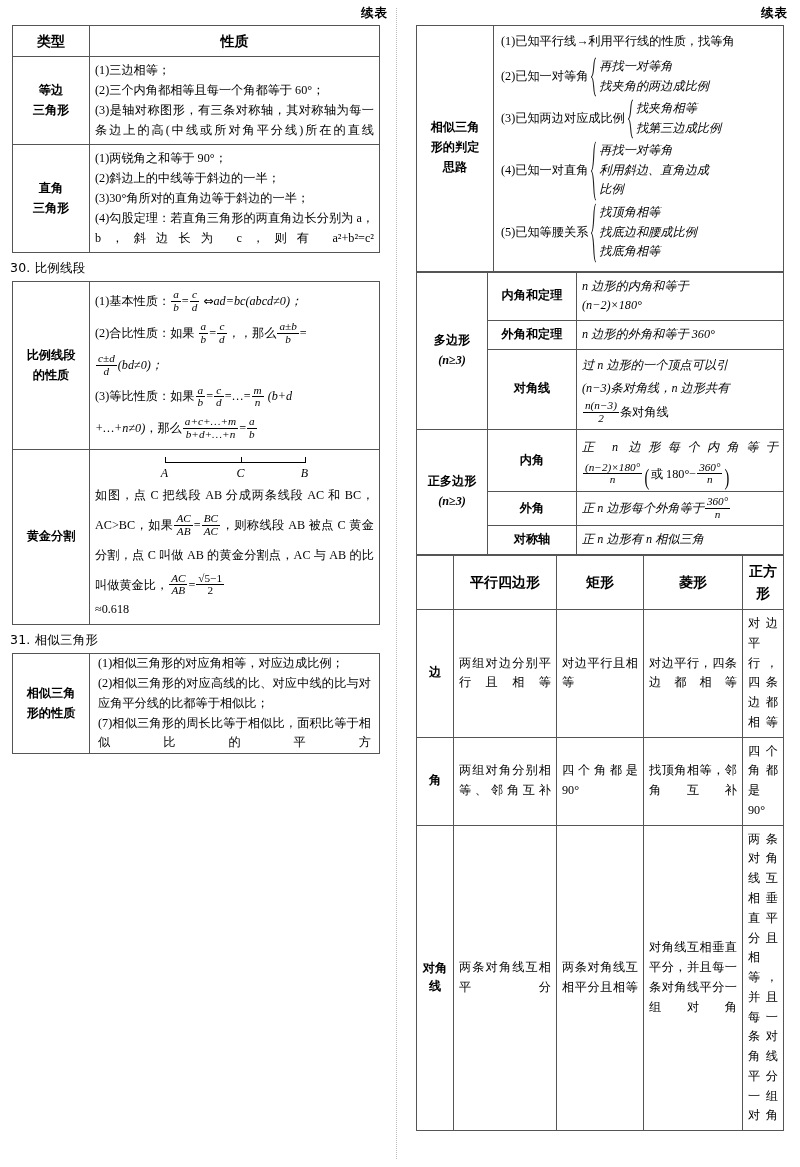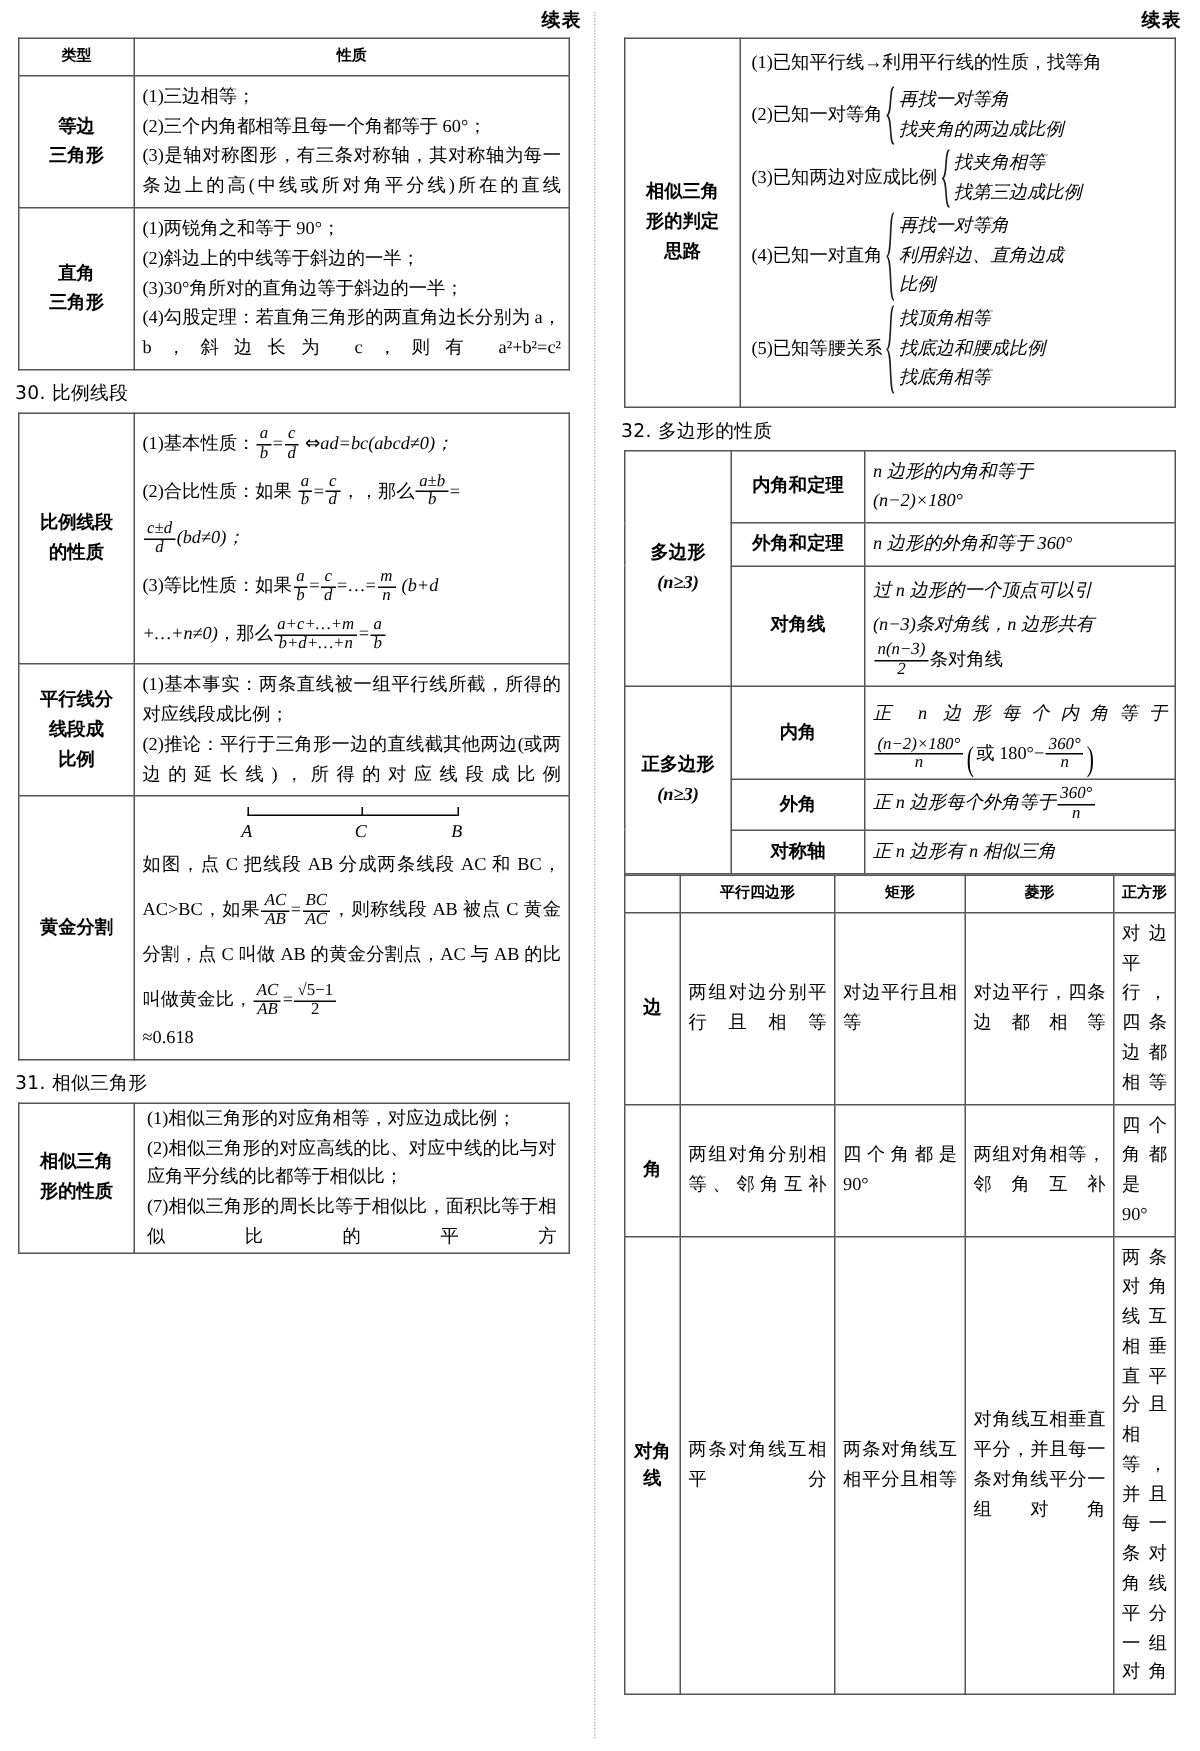--- a/index.html
+++ b/index.html
@@ -58,21 +58,21 @@
     border:1px solid #555;
     padding:4px 5px;
     vertical-align:middle;
     font-size:12.2px;
     line-height:1.62;
   }
   table.tb th{
     font-family:"DejaVu Sans","Liberation Sans",sans-serif;
     font-weight:bold;
     text-align:center;
-    font-size:10px;
+    font-size:14px;
     margin-left:26px;
   }
   .lbl{
     font-family:"DejaVu Sans","Liberation Sans",sans-serif;
     font-weight:bold;
     text-align:center;
     font-size:12.5px;
     line-height:1.55;
   }
   .lbl-sm{font-size:11.5px;}
@@ -186,31 +186,20 @@
           </div>
           <div style="line-height:2.6">
             <span>(3)等比性质：如果</span><span class="frac"><span class="num mi">a</span><span class="den mi">b</span></span>=<span class="frac"><span class="num mi">c</span><span class="den mi">d</span></span>=…=<span class="frac"><span class="num mi">m</span><span class="den mi">n</span></span> <span class="mi">(b+d</span>
           </div>
           <div style="line-height:2.6">
             <span class="mi">+…+n≠0)</span>，那么<span class="frac"><span class="num mi">a+c+…+m</span><span class="den mi">b+d+…+n</span></span>=<span class="frac"><span class="num mi">a</span><span class="den mi">b</span></span>
           </div>
         </td>
       </tr>
       <tr>
-        <td class="lbl">
-          <div>平行线分</div>
-          <div>线段成</div>
-          <div>比例</div>
-        </td>
-        <td class="body-cell">
-          <div class="just">(1)基本事实：两条直线被一组平行线所截，所得的对应线段成比例；</div>
-          <div class="justall">(2)推论：平行于三角形一边的直线截其他两边(或两边的延长线)，所得的对应线段成比例</div>
-        </td>
-      </tr>
-      <tr>
         <td class="lbl">黄金分割</td>
         <td class="body-cell">
           <div class="seg-fig">
             <div class="bar"></div>
             <div class="tk" style="left:6px"></div>
             <div class="tk" style="left:82px"></div>
             <div class="tk" style="left:146px"></div>
             <div class="lb" style="left:6px">A</div>
             <div class="lb" style="left:82px">C</div>
             <div class="lb" style="left:146px">B</div>
@@ -311,21 +300,20 @@
               <span>找底边和腰成比例</span>
               <span>找底角相等</span>
             </span>
           </div>
 
         </td>
       </tr>
     </tbody>
       </table>
 
-    <div class="sec-head">32. 多边形的性质</div>
     <table class="tb">
       <tbody>
           <tr>
         <td class="lbl" style="width:60px" rowspan="3">
           <div>多边形</div>
           <div class="mi">(n≥3)</div>
         </td>
         <td class="lbl lbl-sm" style="width:78px">内角和定理</td>
         <td class="body-cell">
           <div class="mi">n 边形的内角和等于</div>
@@ -381,21 +369,21 @@
         <td class="lbl">边</td>
         <td class="justall">两组对边分别平行且相等</td>
         <td class="justall">对边平行且相等</td>
         <td class="justall">对边平行，四条边都相等</td>
         <td class="justall">对边平行，四条边都相等</td>
       </tr>
       <tr>
         <td class="lbl">角</td>
         <td class="justall">两组对角分别相等、邻角互补</td>
         <td class="justall">四个角都是 90°</td>
-        <td class="justall">两组对角相等，邻角互补</td>
+        <td class="justall">找顶角相等，邻角互补</td>
         <td class="justall">四个角都是 90°</td>
       </tr>
       <tr>
         <td class="lbl" style="line-height:1.45"><span>对角线</span></td>
         <td class="justall">两条对角线互相平分</td>
         <td class="justall">两条对角线互相平分且相等</td>
         <td class="justall">对角线互相垂直平分，并且每一条对角线平分一组对角</td>
         <td class="justall">两条对角线互相垂直平分且相等，并且每一条对角线平分一组对角</td>
       </tr>
     </tbody>

